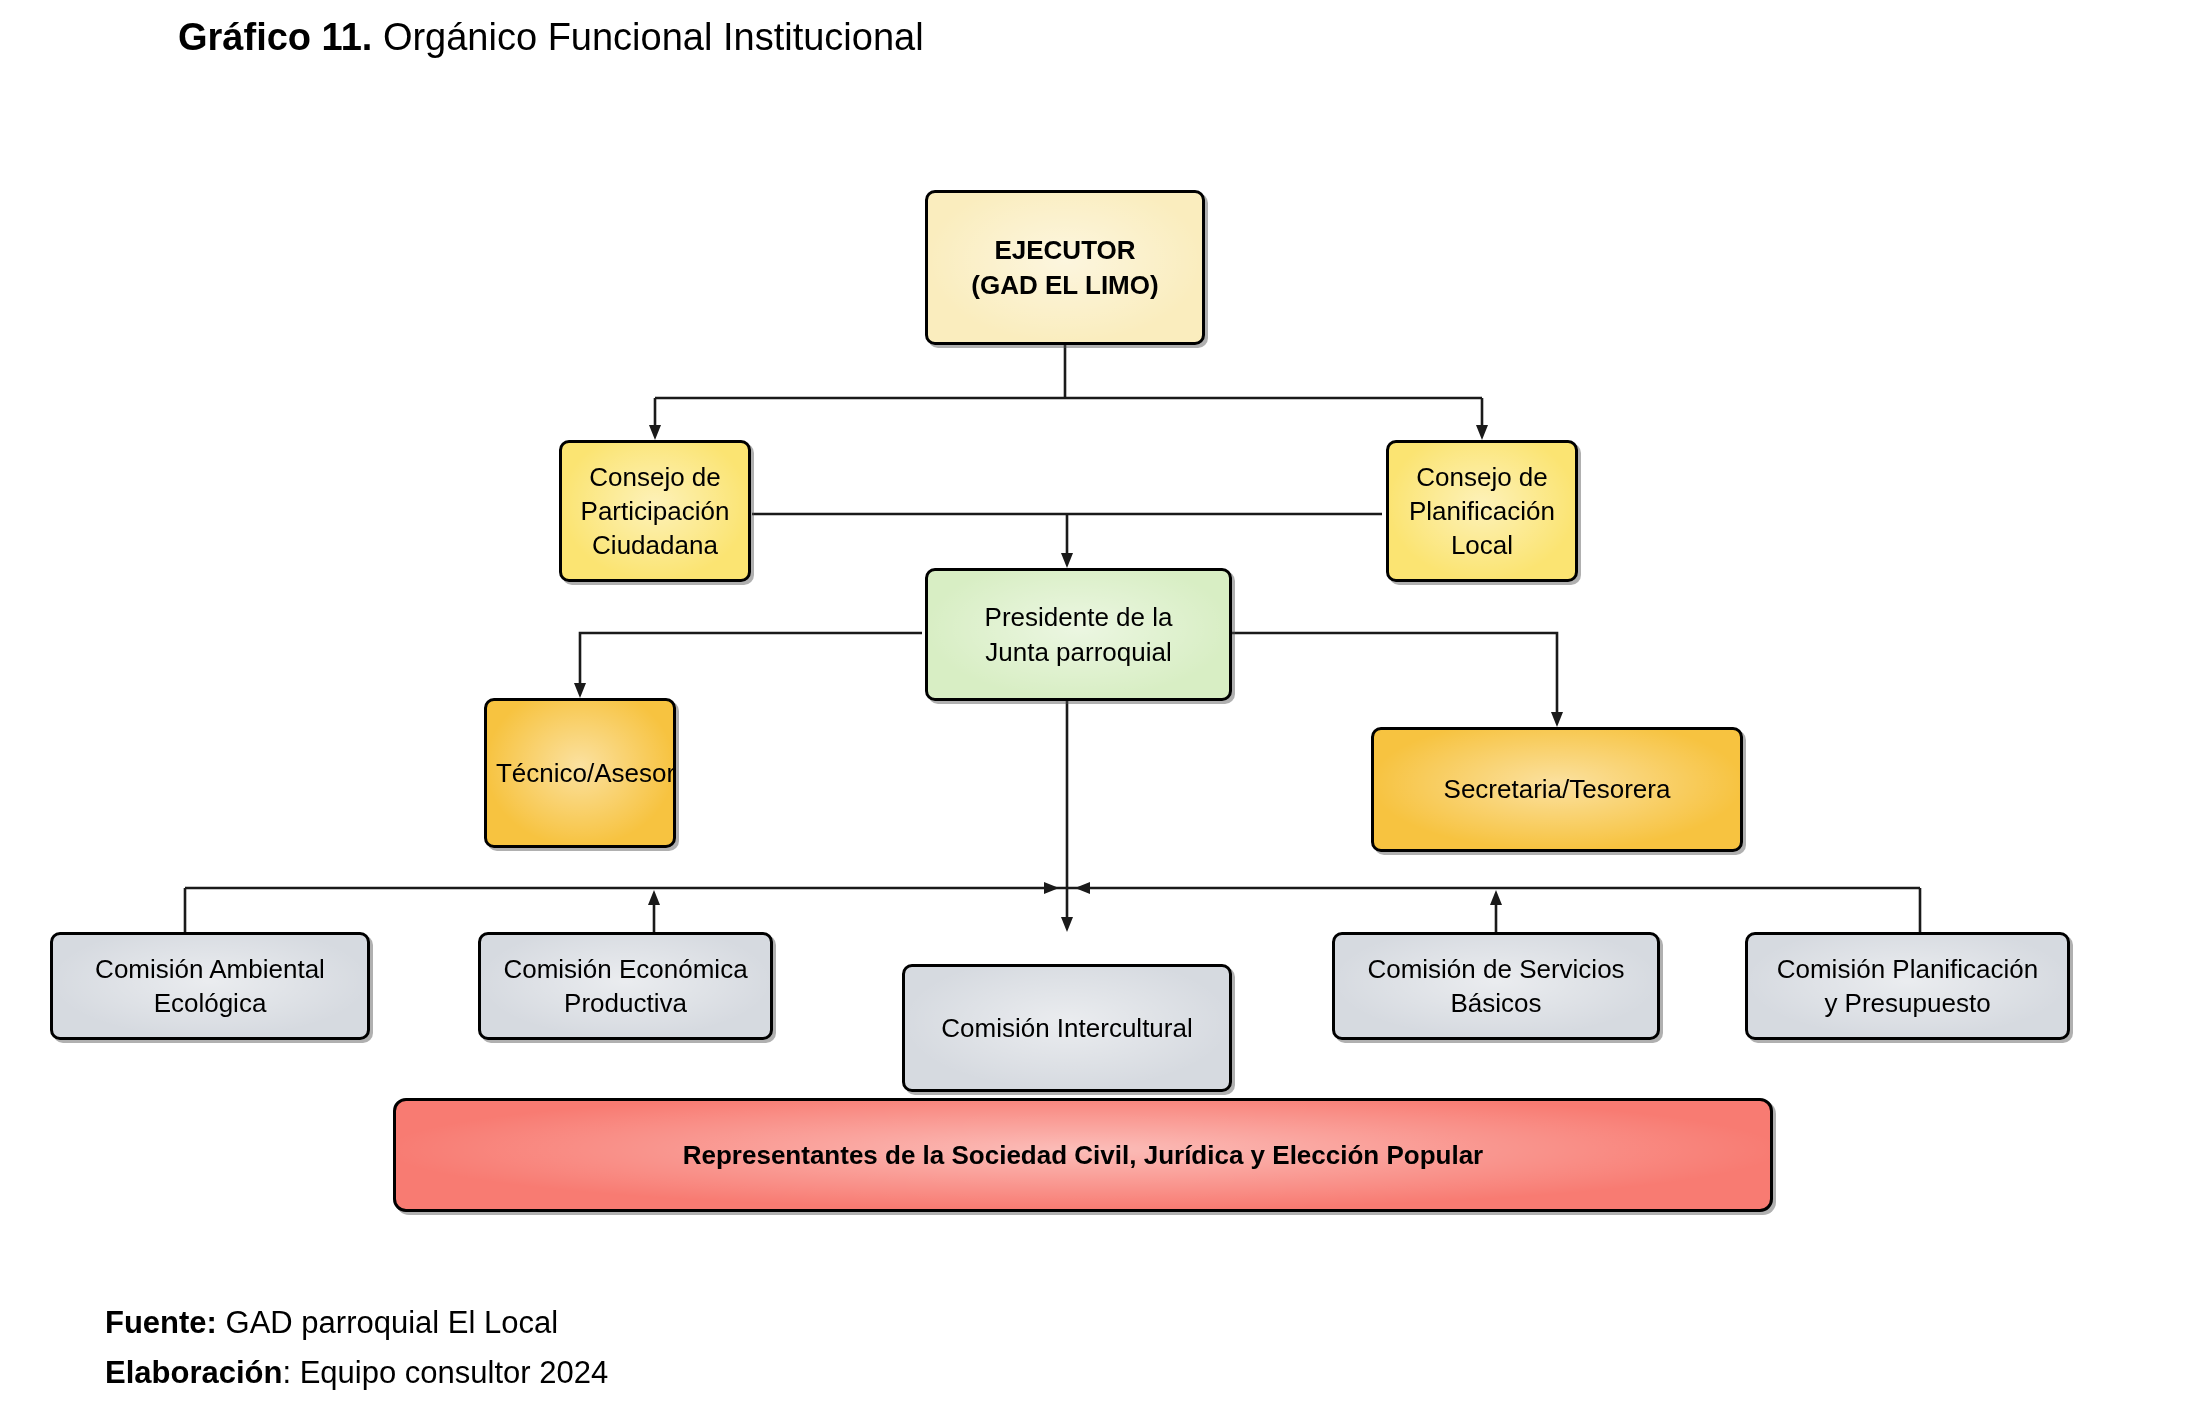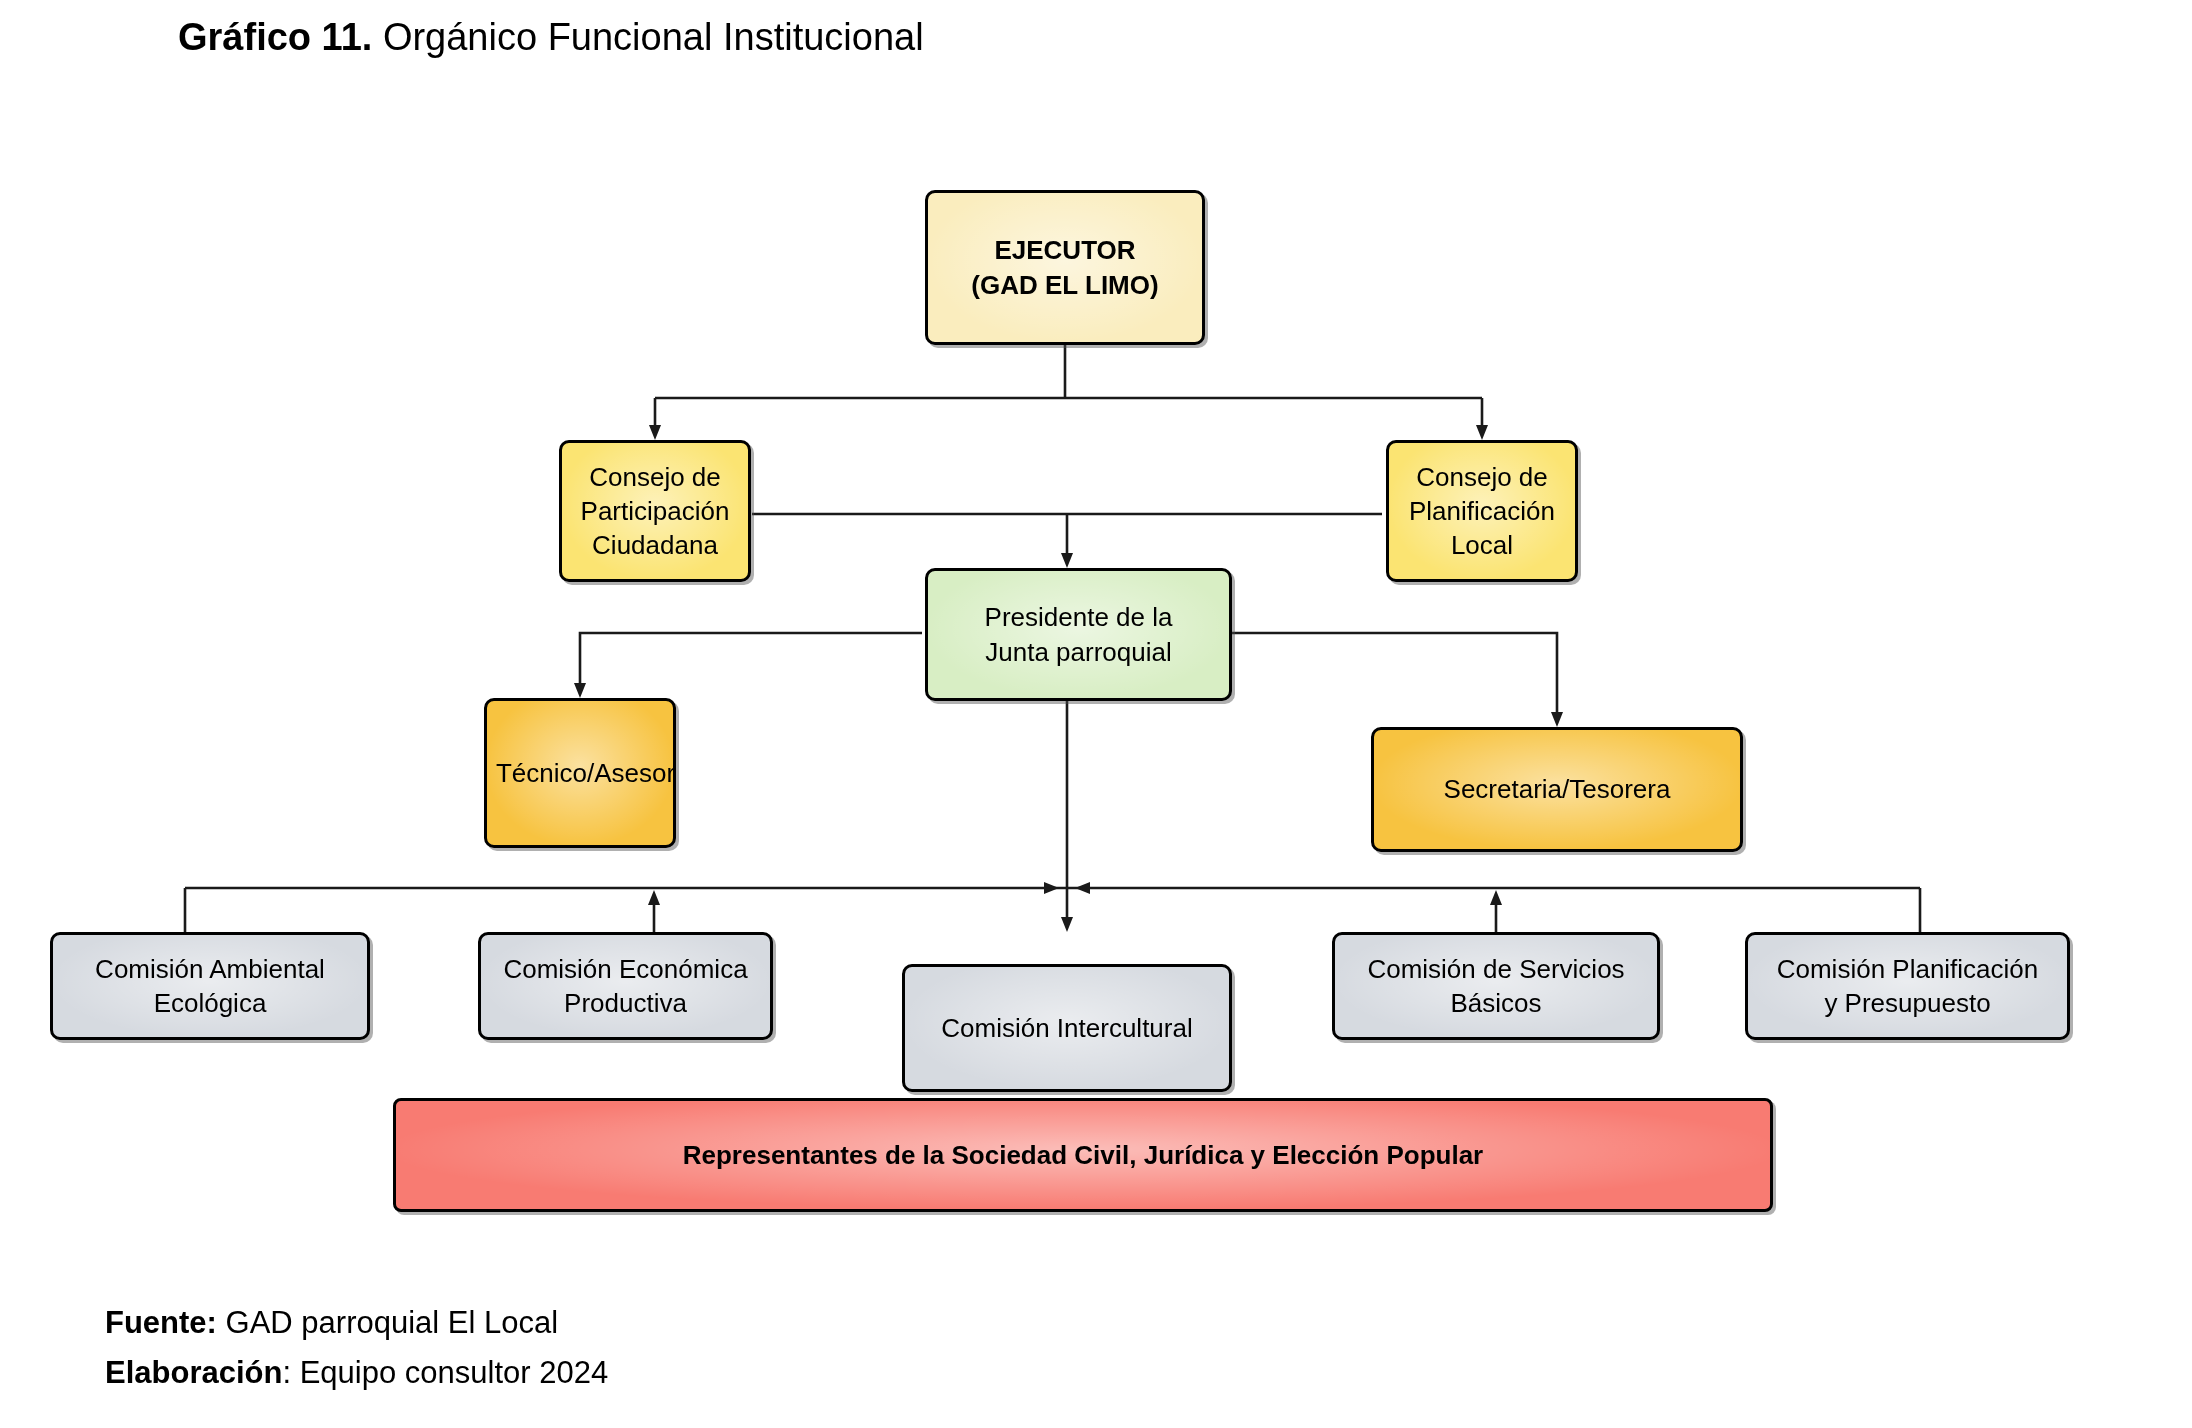--- a/index.html
+++ b/index.html
@@ -53,21 +53,21 @@
   .n-consejo-plan    { left: 1386px; top: 440px;  width: 192px;  height: 142px; }
   .n-presidente      { left: 925px;  top: 568px;  width: 307px;  height: 133px; }
   .n-tecnico         { left: 484px;  top: 698px;  width: 192px;  height: 150px; }
   .n-tecnico .node-label { white-space: nowrap; }
   .n-secretaria      { left: 1371px; top: 727px;  width: 372px;  height: 125px; }
   .n-ambiental       { left: 50px;   top: 932px;  width: 320px;  height: 108px; }
   .n-economica       { left: 478px;  top: 932px;  width: 295px;  height: 108px; }
   .n-intercultural   { left: 902px;  top: 932px;  width: 330px;  height: 128px; margin-top: 32px; }
   .n-servicios       { left: 1332px; top: 932px;  width: 328px;  height: 108px; }
   .n-planificacion   { left: 1745px; top: 932px;  width: 325px;  height: 108px; }
-  .n-representantes  { left: 393px;  top: 1098px; width: 1380px; height: 114px; border-radius: 8px; }
+  .n-representantes  { left: 393px;  top: 1098px; width: 1380px; height: 114px; border-radius: 13px; }
   .n-representantes .node-label { font-weight: 700; }
 
   .footer {
     position: absolute;
     left: 105px;
     top: 1298px;
     font-size: 31px;
     line-height: 1.6;
   }
   .footer .bold { font-weight: 700; }

